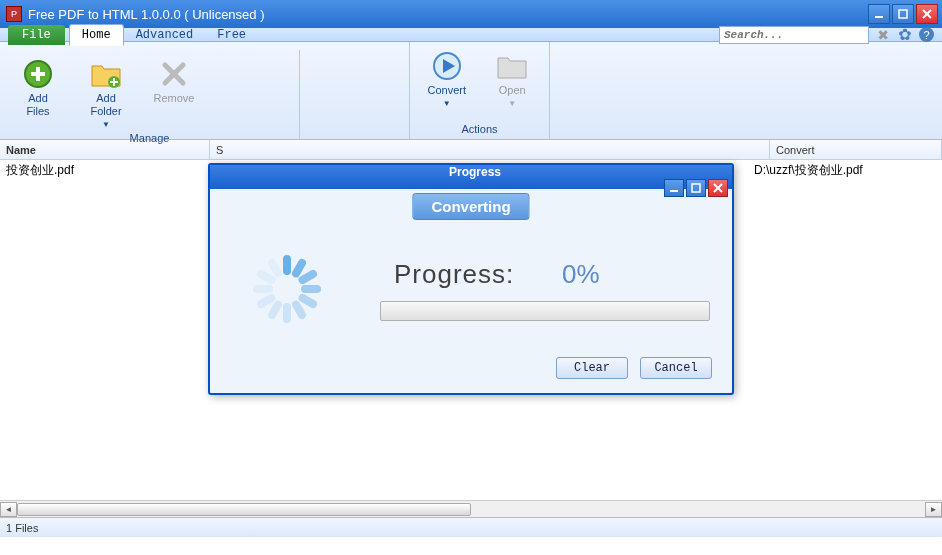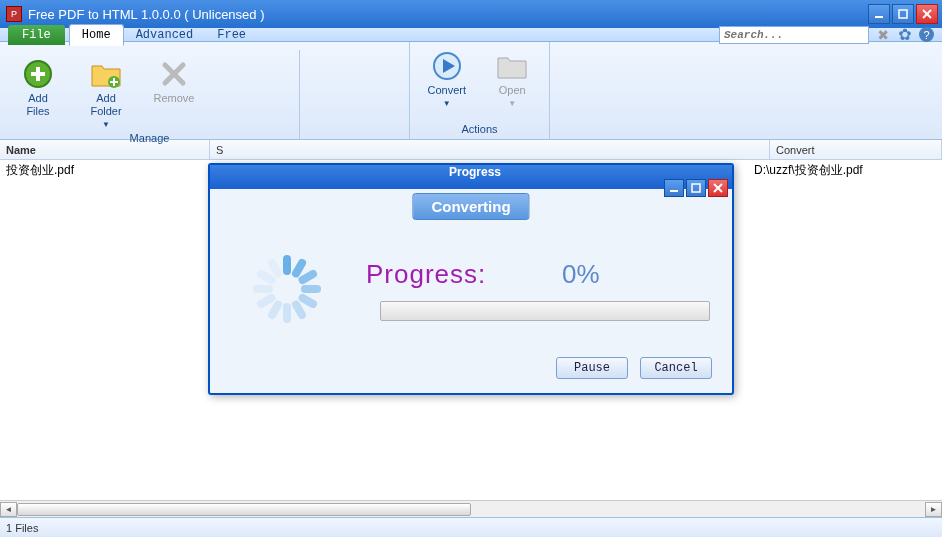--- a/index.html
+++ b/index.html
@@ -72,21 +72,21 @@
 .spinner .b2{ transform: rotate(60deg) translate(-4px,-34px); opacity:.75;}
 .spinner .b3{ transform: rotate(90deg) translate(-4px,-34px); opacity:.6;}
 .spinner .b4{ transform: rotate(120deg) translate(-4px,-34px); opacity:.45;}
 .spinner .b5{ transform: rotate(150deg) translate(-4px,-34px); opacity:.35;}
 .spinner .b6{ transform: rotate(180deg) translate(-4px,-34px); opacity:.25;}
 .spinner .b7{ transform: rotate(210deg) translate(-4px,-34px); opacity:.2;}
 .spinner .b8{ transform: rotate(240deg) translate(-4px,-34px); opacity:.15;}
 .spinner .b9{ transform: rotate(270deg) translate(-4px,-34px); opacity:.12;}
 .spinner .b10{ transform: rotate(300deg) translate(-4px,-34px); opacity:.1;}
 .spinner .b11{ transform: rotate(330deg) translate(-4px,-34px); opacity:.08;}
-.prog-label { position:absolute; left:156px; top:70px; font-size:26px; color:#a21caf; letter-spacing:1px;}
+.prog-label { position:absolute; left:184px; top:70px; font-size:26px; color:#404040; letter-spacing:1px;}
 .prog-val { position:absolute; left:352px; top:70px; font-size:26px; color:#5a8acc;}
 .prog-bar { position:absolute; left:170px; top:112px; width:330px; height:20px; background:linear-gradient(#f8f8f8,#e0e0e0); border:1px solid #b0b0b0; border-radius:2px;}
 .dlg-btns { position:absolute; right:20px; bottom:14px; display:flex; gap:12px;}
 .dlg-btn { width:72px; height:22px; background:linear-gradient(#f4f8ff,#d0e0f4); border:1px solid #7aa0d0; border-radius:3px; font-size:12px; color:#224; cursor:pointer; display:flex;align-items:center;justify-content:center; font-family:"Courier New",monospace;}
 </style>
 </head>
 <body>
 
 <div class="titlebar">
   <div class="app-icon">P</div>
@@ -251,17 +251,17 @@
         <div class="blade b7"></div>
       <div class="blade b8"></div>
         <div class="blade b9"></div>
         <div class="blade b10"></div>
         <div class="blade b11"></div>
     </div>
     <div class="prog-label">Progress:</div>
     <div class="prog-val">0%</div>
     <div class="prog-bar"></div>
     <div class="dlg-btns">
-      <div class="dlg-btn">Pause</div>
+      <div class="dlg-btn">Clear</div>
       <div class="dlg-btn">Cancel</div>
     </div>
   </div>
 </div>
 
 </body></html>

